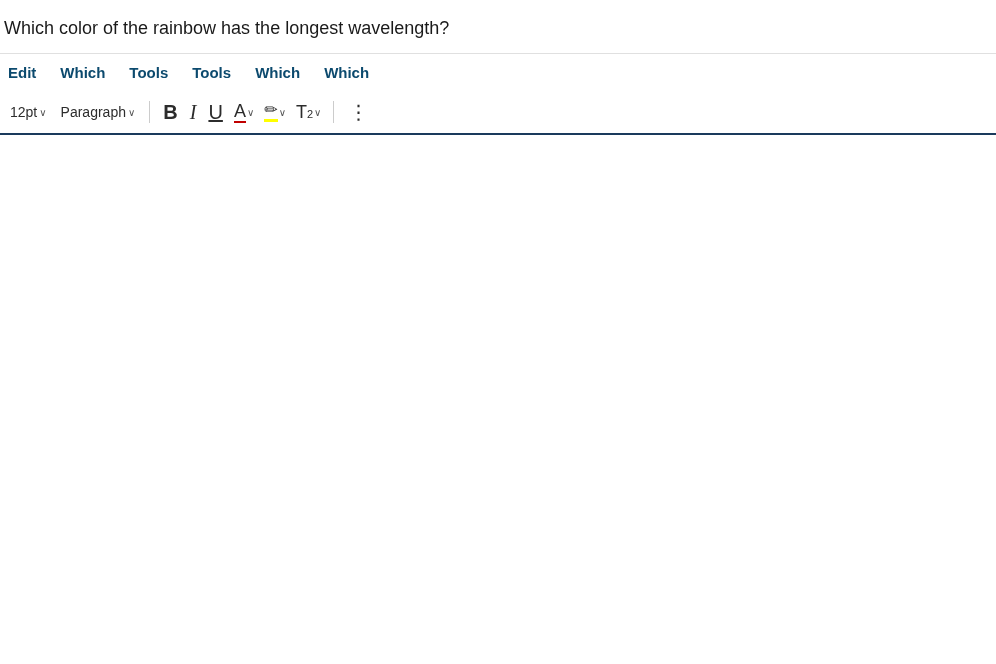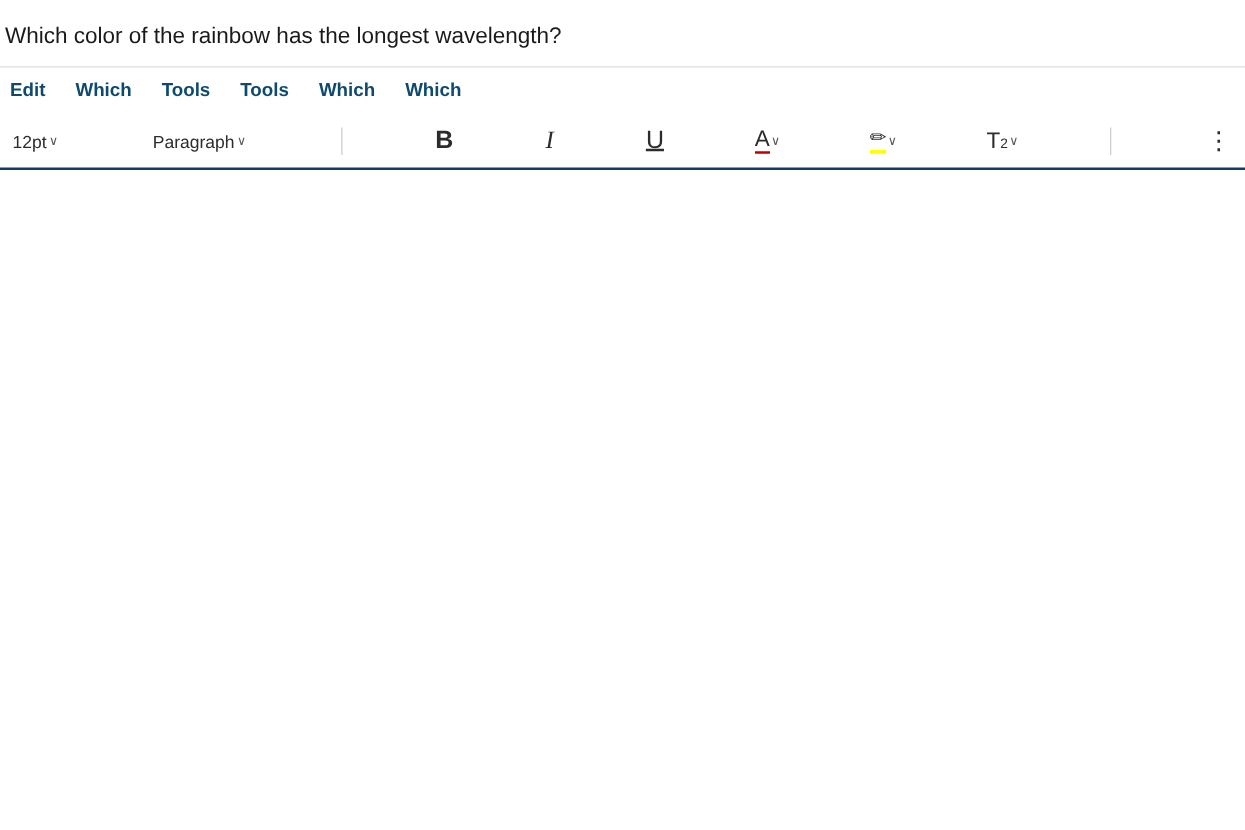--- a/index.html
+++ b/index.html
@@ -44,21 +44,20 @@
     .menu-item:first-child {
       padding-left: 4px;
     }
 
     .toolbar {
       display: flex;
       align-items: center;
       padding: 6px 4px;
       border-bottom: 2.5px solid #1a3a5c;
       gap: 2px;
-      justify-content: space-between;
     }
 
     .font-size-btn {
       display: flex;
       align-items: center;
       gap: 2px;
       font-size: 14px;
       color: #2c2c2c;
       cursor: pointer;
       padding: 3px 6px;

